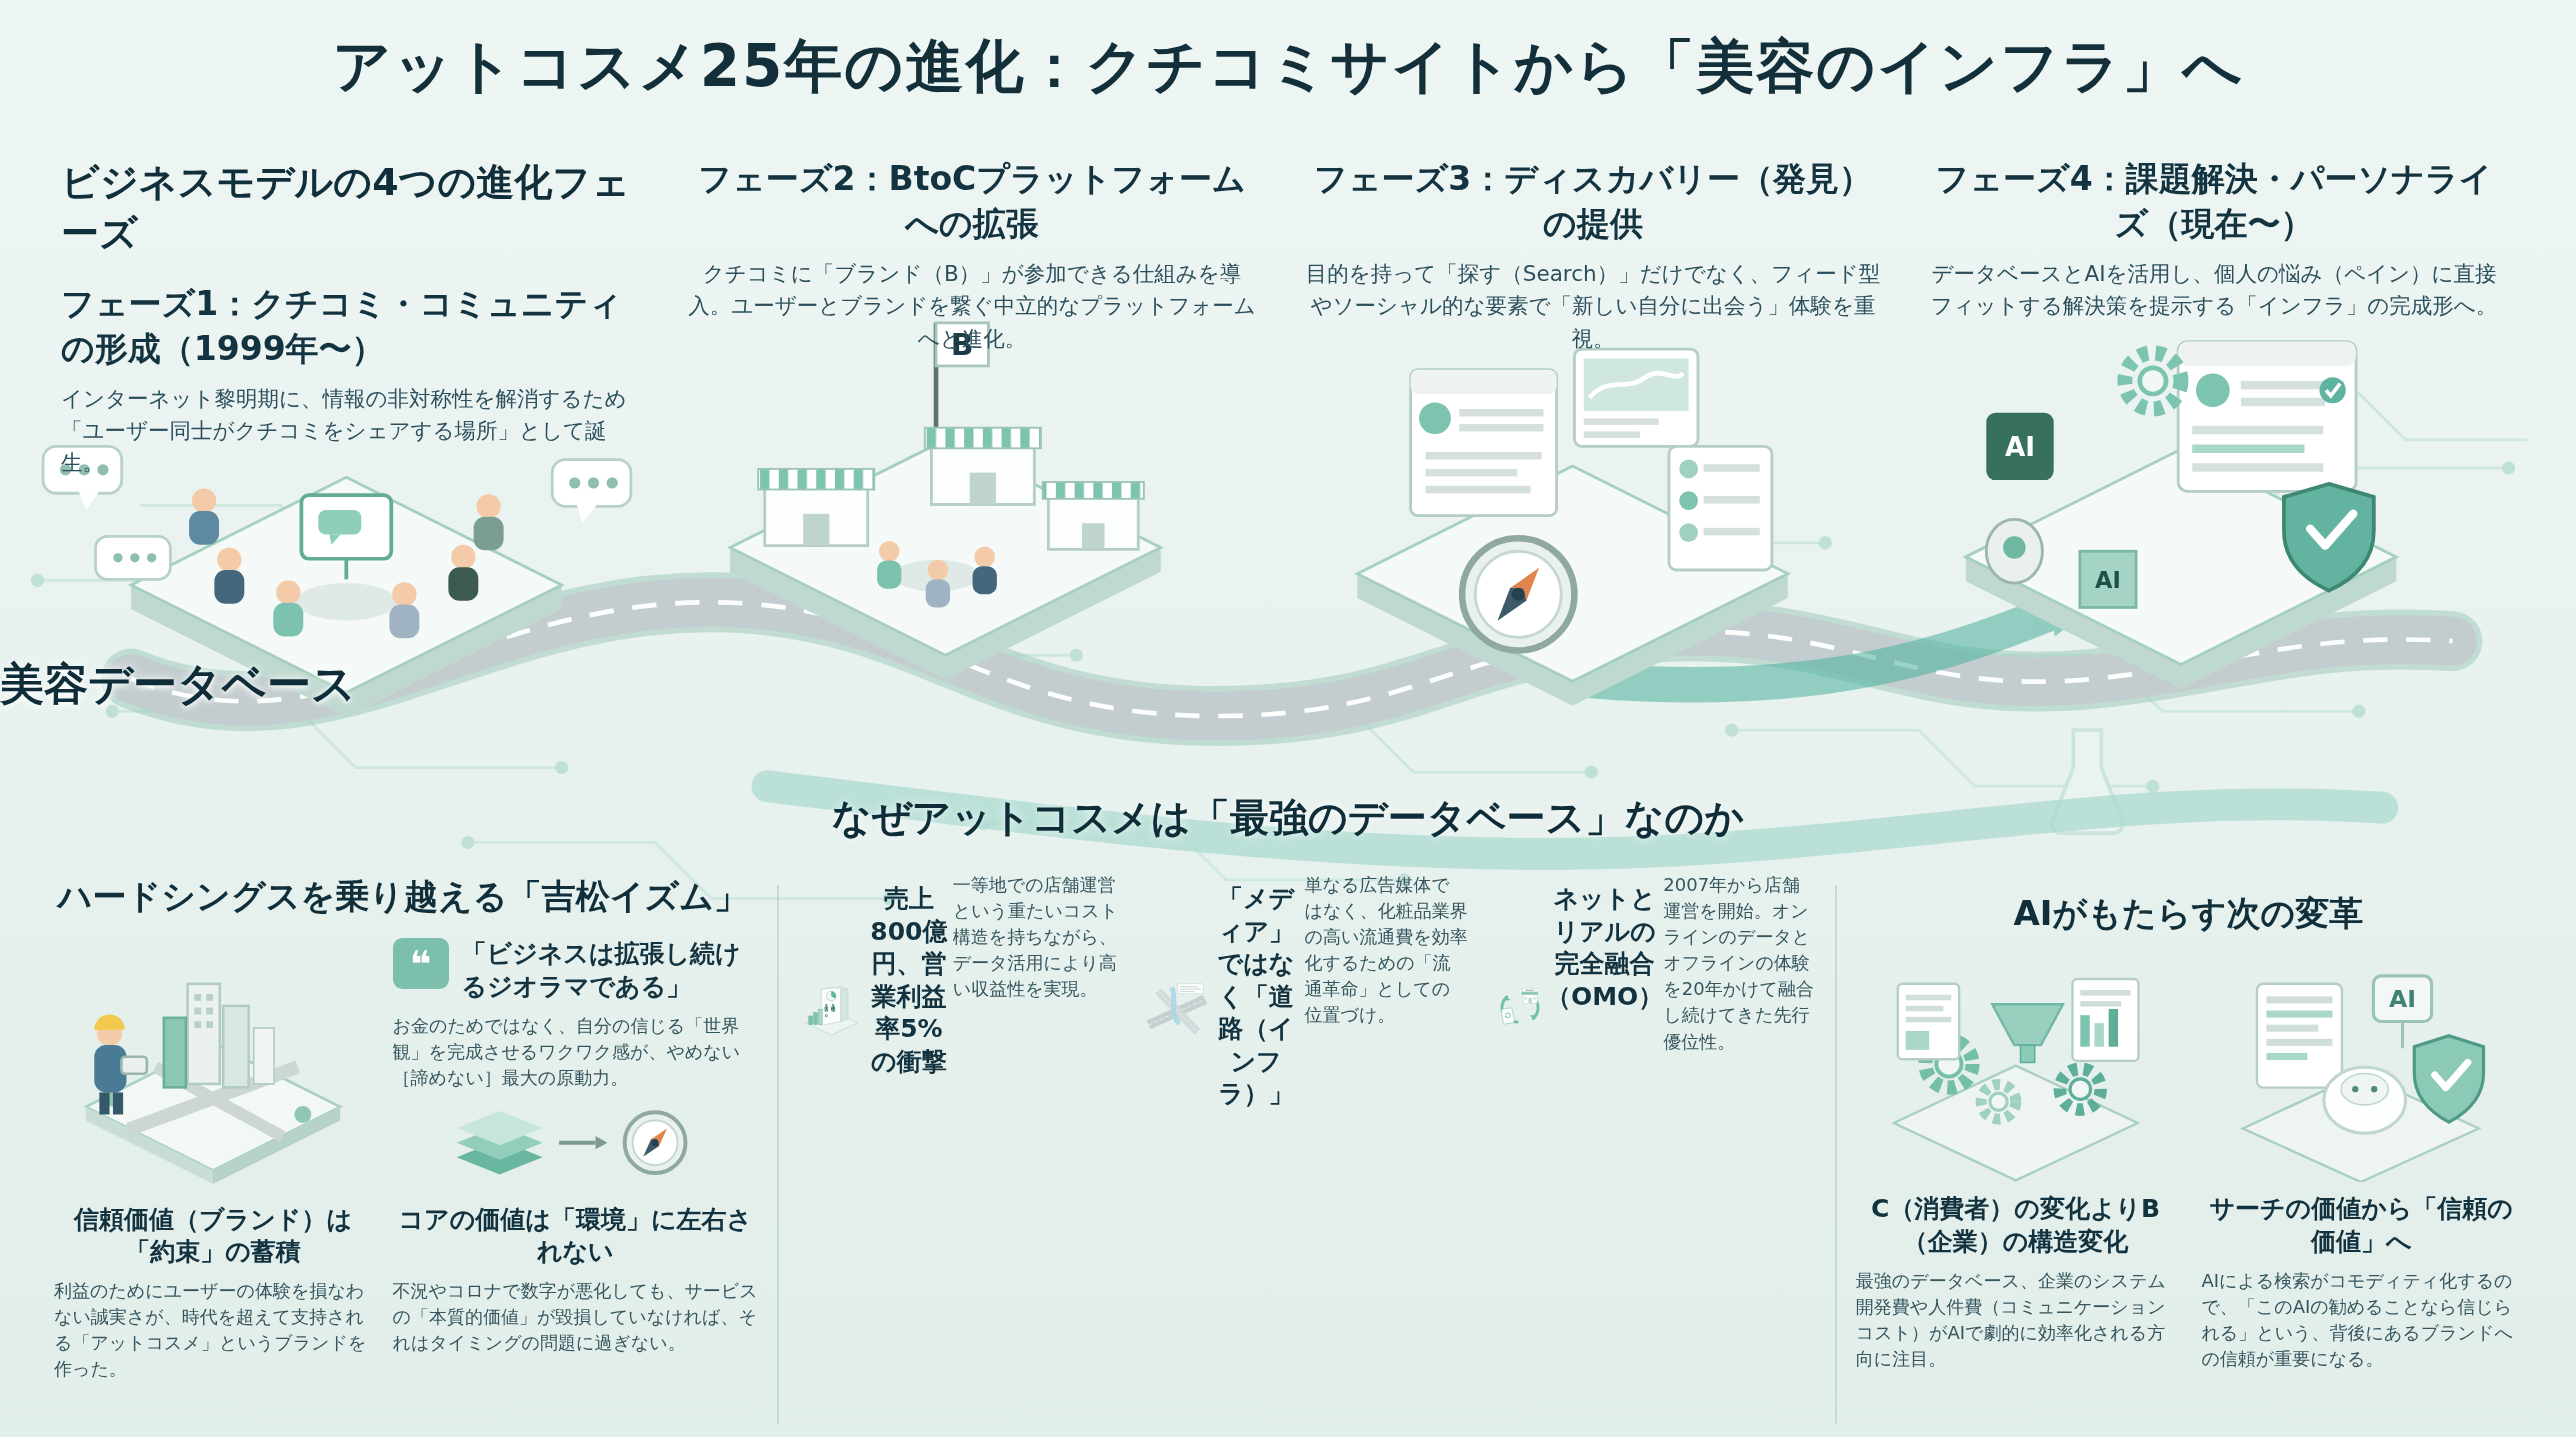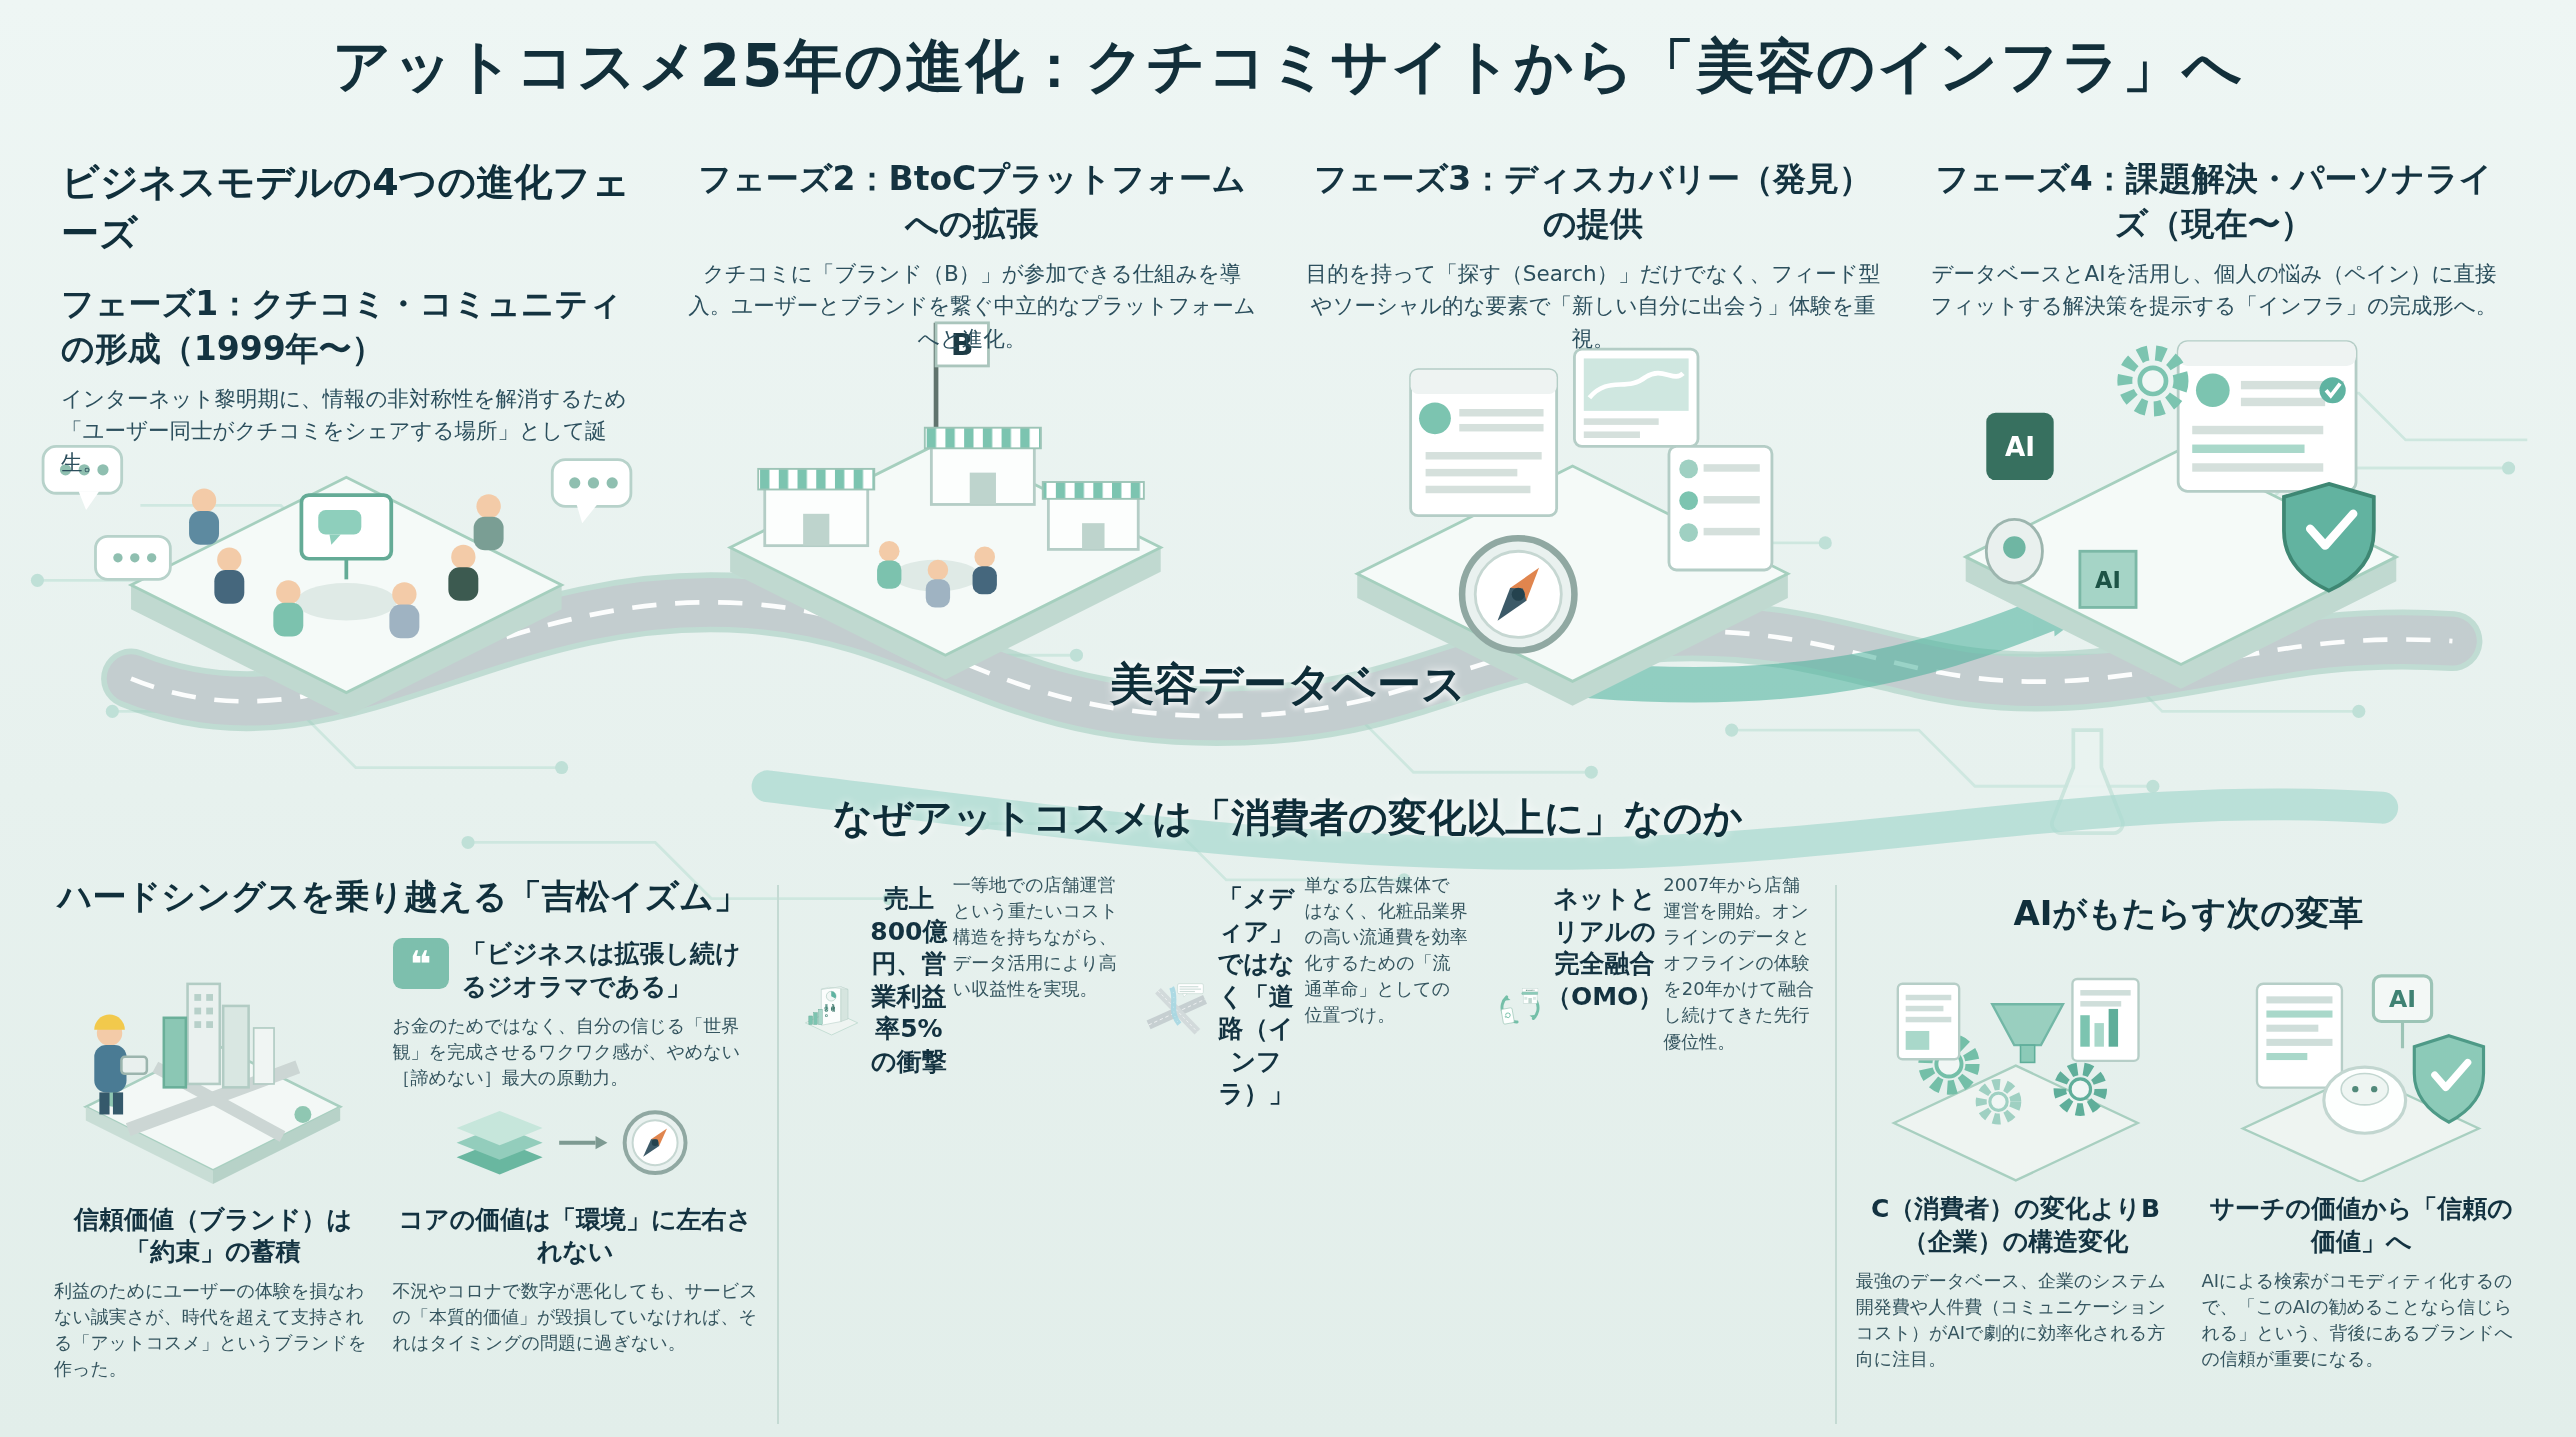--- a/index.html
+++ b/index.html
@@ -26,21 +26,21 @@
   .phase-col{ flex:1; }
   .phase-col.center{ text-align:center; }
   .section-heading{ font-size:38px; font-weight:bold; color:#102f3b; margin-bottom:22.5px; }
   .phase-title{ font-size:33px; font-weight:bold; color:#143340; margin-bottom:11.2px; }
   .phase-body{ font-size:21.5px; line-height:1.5; color:#2c4f5d; }
 
   .band{ position:absolute; top:276px; left:0; width:2576px; height:646px; z-index:1; }
 
   .road-label{
     position:absolute; top:655px; left:0; width:2576px; z-index:5;
-    text-align:center; font-size:44px; font-weight:bold; color:#0e2d38;
+    font-size:44px; font-weight:bold; color:#0e2d38;
     text-shadow:0 0 9.4px rgba(255,255,255,.95), 0 1.9px 5.6px rgba(255,255,255,.8);
   }
   .db-subheading{
     position:absolute; top:791px; left:0; width:2576px; z-index:5;
     text-align:center; font-size:39px; font-weight:bold; color:#0e2d38;
     text-shadow:0 0 9.4px rgba(255,255,255,.9);
   }
 
   .bottom{
     position:absolute; top:872px; left:54px; width:2467px; height:558px; z-index:4;
@@ -341,21 +341,21 @@
         <text x="0" y="9" text-anchor="middle" font-size="24" font-weight="bold" fill="#1d5346">AI</text>
       </g>
       <g transform="translate(158,-26)">
         <path d="M0,-52 L48,-38 L48,-2 C48,30 26,50 0,62 C-26,50 -48,30 -48,-2 L-48,-38 Z" fill="#62b3a0" stroke="#3e8773" stroke-width="4"></path>
         <polyline points="-20,-4 -4,14 26,-20" stroke="#ffffff" stroke-width="9" fill="none" stroke-linecap="round" stroke-linejoin="round"></polyline>
       </g>
     </g>
   </svg>
 
   <div class="road-label">美容データベース</div>
-  <h2 class="db-subheading">なぜアットコスメは「消費者の変化以上に」なのか</h2>
+  <h2 class="db-subheading">なぜアットコスメは「最強のデータベース」なのか</h2>
 
   <section class="bottom">
 
     <div class="bl">
       <h2 class="bl-heading">ハードシングスを乗り越える「吉松イズム」</h2>
       <div class="bl-grid">
         <svg viewBox="0 0 360 296" style="width:318px;height:251px">
           <g>
             <polygon points="30,205 180,130 330,205 180,280" fill="#f3f8f6" stroke="#a8cfc0" stroke-width="3"></polygon>
             <polygon points="30,205 180,280 180,296 30,221" fill="#c8ddd5"></polygon>

